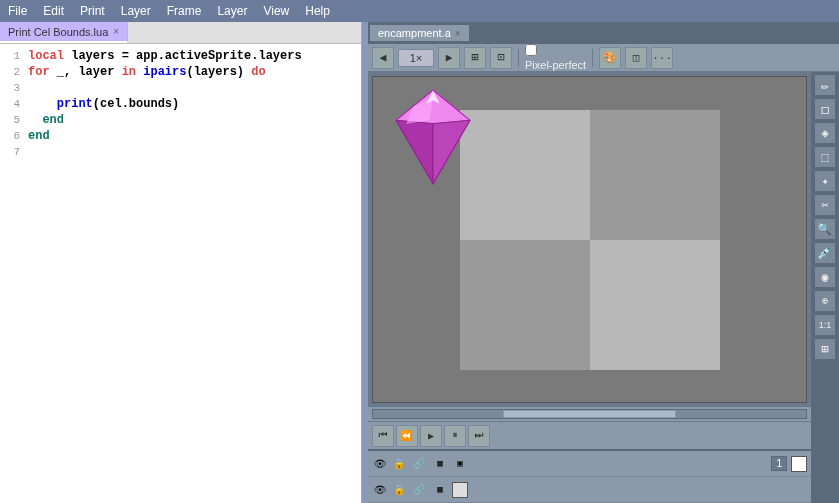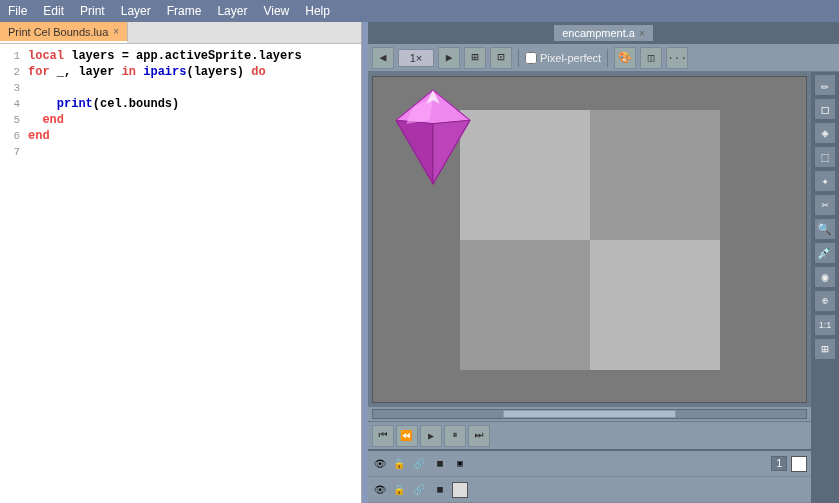--- a/index.html
+++ b/index.html
@@ -62,21 +62,21 @@
       padding: 0 8px;
       background: #f5f5f5;
       border-right: 1px solid #bbb;
       font-family: Arial, sans-serif;
       font-size: 11px;
       color: #333;
       gap: 5px;
       cursor: pointer;
     }
     .code-tab.active {
-      background: #fdba74;
+      background: #c4b5fd;
       border-bottom: 2px solid #ffffff;
     }
     .tab-close {
       font-size: 10px;
       color: #666;
       cursor: pointer;
     }
     .code-editor {
       flex: 1;
       overflow: auto;
@@ -100,21 +100,21 @@
     .line-content {
       flex: 1;
       white-space: pre;
       font-size: 12px;
       font-weight: bold;
     }
     .kw-local { color: #d44; }
     .kw-for { color: #d44; }
     .kw-in { color: #d44; }
     .kw-do { color: #d44; }
-    .kw-end { color: #ef4444; }
+    .kw-end { color: #0f766e; }
     .fn-name { color: #0000cc; }
 
     
     .vertical-divider {
       width: 6px;
       background: #8899bb;
       cursor: col-resize;
       flex-shrink: 0;
     }
 
@@ -129,21 +129,20 @@
 
     
     .sprite-tab-bar {
       display: flex;
       align-items: center;
       background: #5a6a7a;
       height: 22px;
       padding: 0 2px;
       gap: 2px;
       flex-shrink: 0;
-      justify-content: center;
     }
     .sprite-tab {
       display: flex;
       align-items: center;
       background: #7a8a9a;
       padding: 2px 8px;
       font-family: Arial, sans-serif;
       font-size: 11px;
       color: #fff;
       cursor: pointer;
@@ -182,25 +181,26 @@
       border: 1px solid #7a8a9a;
       padding: 2px 6px;
       font-size: 11px;
       font-family: Arial;
       color: #333;
       min-width: 36px;
       text-align: center;
     }
     .pixel-perfect {
       display: flex;
-      align-items: flex-end;
+      align-items: flex-start;
       gap: 3px;
       font-family: Arial;
       font-size: 11px;
       color: #eee;
+      flex-direction: column;
     }
     .toolbar-separator {
       width: 1px;
       height: 18px;
       background: #6a7a8a;
       margin: 0 2px;
     }
 
     
     .canvas-area {

